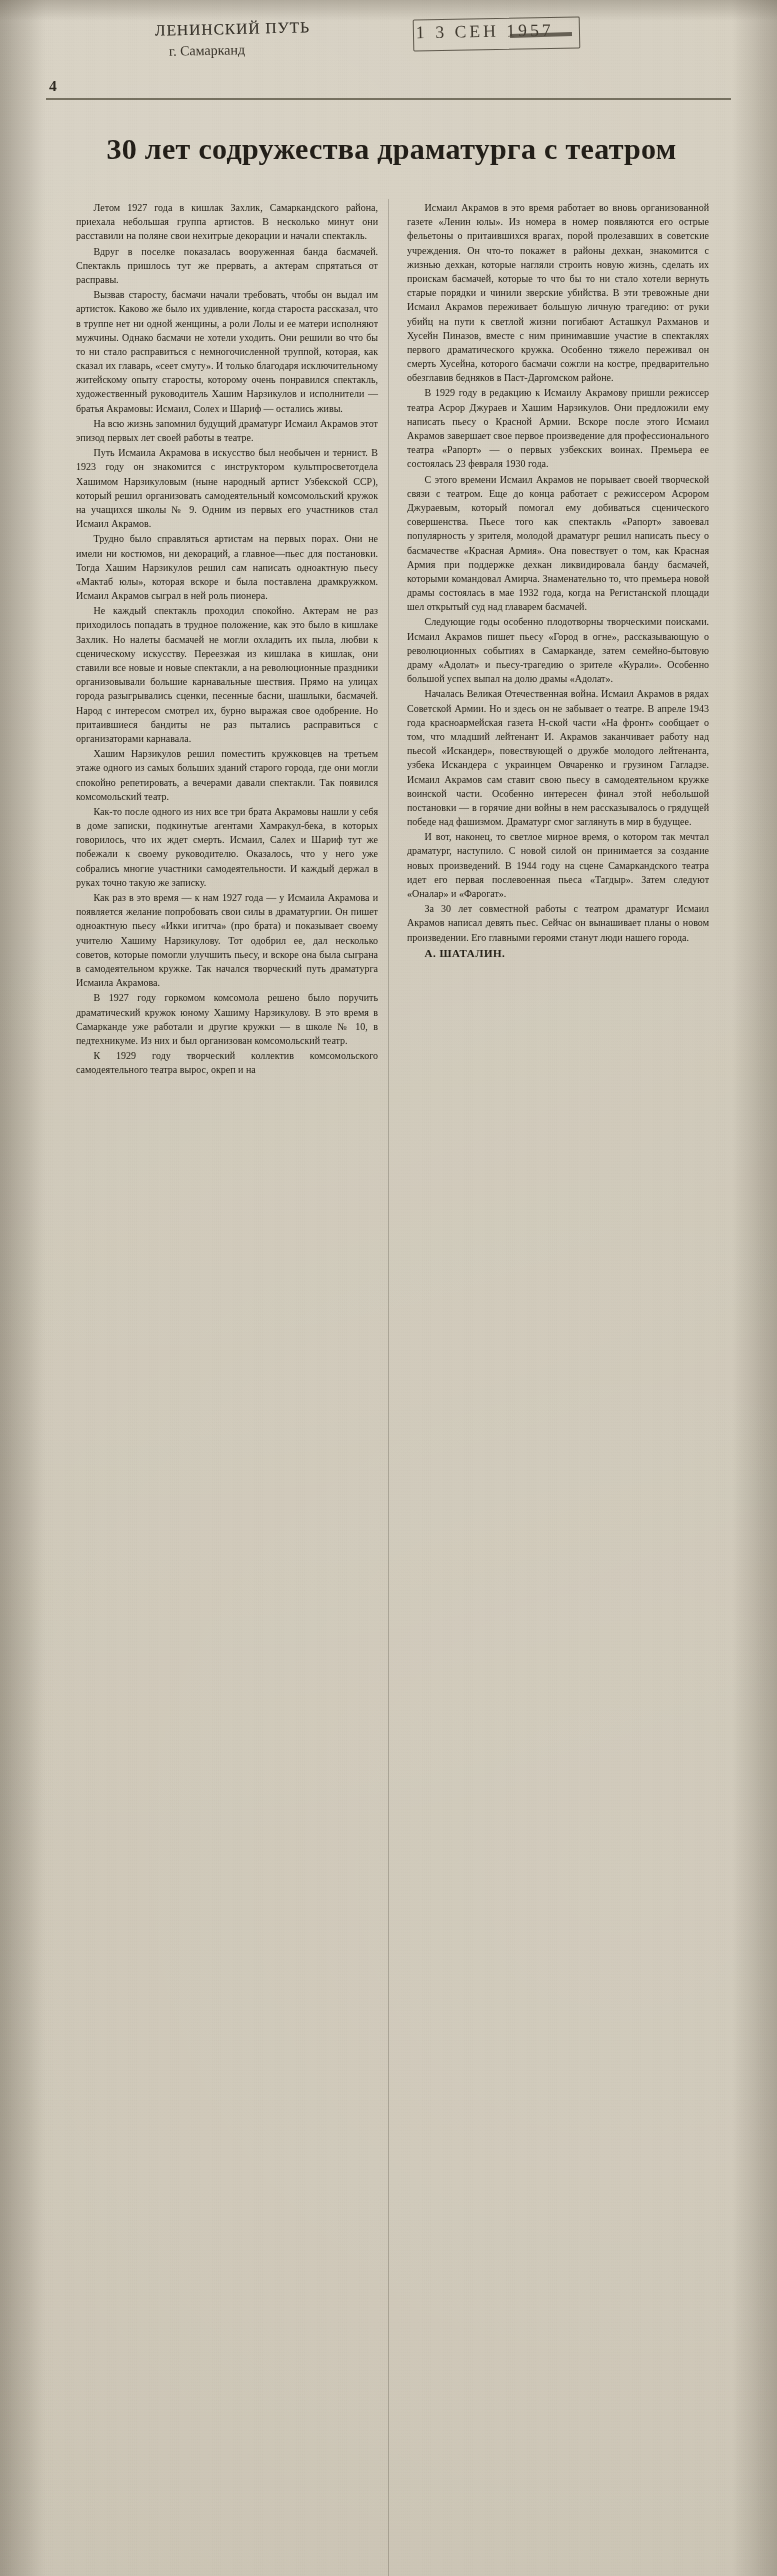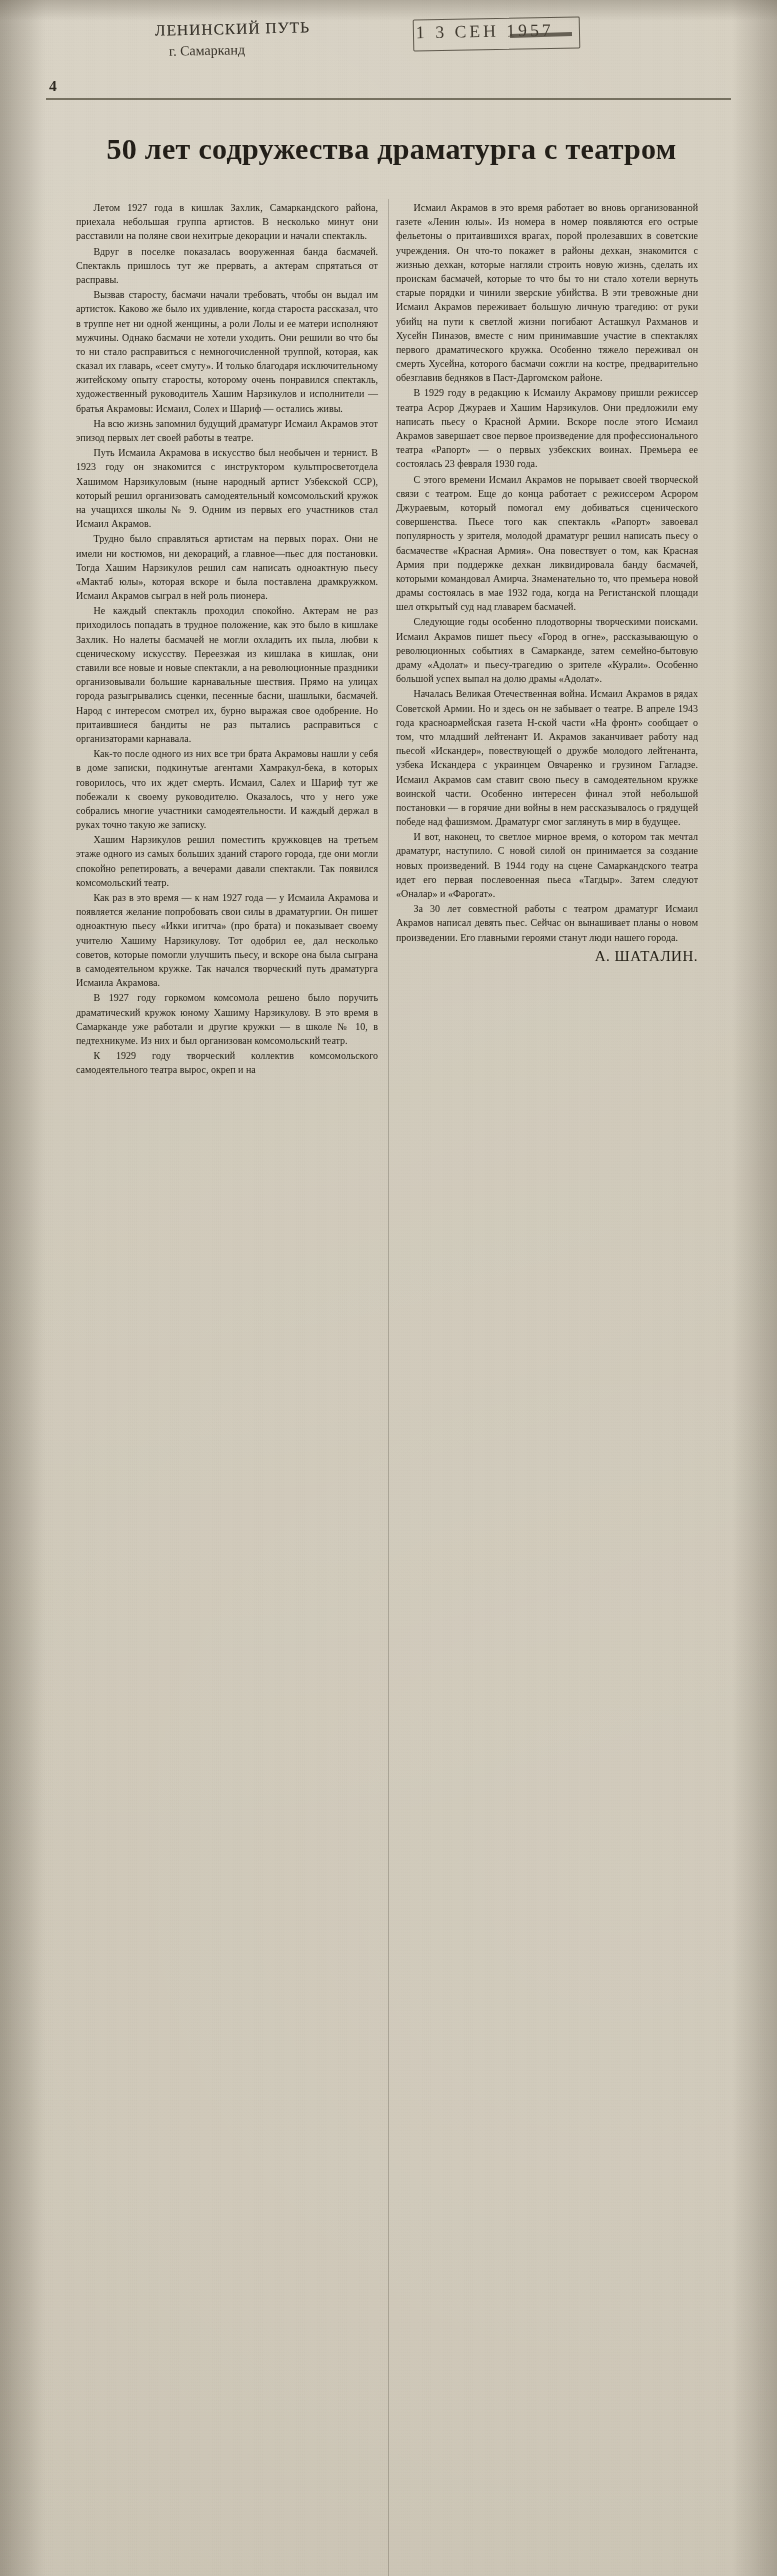--- a/index.html
+++ b/index.html
@@ -116,40 +116,40 @@
     line-height: 1.22;
     color: #231f19;
     letter-spacing: 0.3px;
   }
   .columns {
     position: absolute;
     left: 76px;
     top: 201px;
     width: 634px;
     display: flex;
-    gap: 18px;
+    gap: 29px;
   }
   .col {
     width: 302px;
     font-size: 10px;
     line-height: 1.42;
     color: #272319;
     text-align: justify;
     text-justify: inter-word;
     hyphens: auto;
   }
   .col p {
     margin: 0 0 1px 0;
     text-indent: 17.5px;
   }
   .signature {
     margin-top: 8.2px;
-    text-align: right;
-    font-weight: normal;
-    font-size: 15px;
+    text-align: left;
+    font-weight: bold;
+    font-size: 11px;
     letter-spacing: 0.5px;
     text-indent: 0;
   }
   .vrule {
     position: absolute;
     left: 388px;
     top: 199px;
     width: 1px;
     height: 2865px;
     background: rgba(60,55,42,0.25);
@@ -182,35 +182,35 @@
     <div class="paper-name">ЛЕНИНСКИЙ ПУТЬ</div>
     <div class="paper-city">г. Самарканд</div>
     <div class="stamp"></div>
     <div class="stamp-text">1 3 СЕН 1957</div>
     <div class="stamp-strike"></div>
   </div>
 
   <div class="page-number">4</div>
   <div class="rule-top"></div>
 
-  <h1 class="headline">50 лет содружества драматурга с театром</h1>
+  <h1 class="headline">30 лет содружества драматурга с театром</h1>
 
   <div class="vrule"></div>
 
   <div class="columns">
     <div class="col" id="col-left">
         <p>Летом 1927 года в кишлак Захлик, Самаркандского района, приехала небольшая группа артистов. В несколько минут они расставили на поляне свои нехитрые декорации и начали спектакль.</p>
         <p>Вдруг в поселке показалась вооруженная банда басмачей. Спектакль пришлось тут же прервать, а актерам спрятаться от расправы.</p>
         <p>Вызвав старосту, басмачи начали требовать, чтобы он выдал им артисток. Каково же было их удивление, когда староста рассказал, что в труппе нет ни одной женщины, а роли Лолы и ее матери исполняют мужчины. Однако басмачи не хотели уходить. Они решили во что бы то ни стало расправиться с немногочисленной труппой, которая, как сказал их главарь, «сеет смуту». И только благодаря исключительному житейскому опыту старосты, которому очень понравился спектакль, художественный руководитель Хашим Нарзикулов и исполнители — братья Акрамовы: Исмаил, Солех и Шариф — остались живы.</p>
         <p>На всю жизнь запомнил будущий драматург Исмаил Акрамов этот эпизод первых лет своей работы в театре.</p>
         <p>Путь Исмаила Акрамова в искусство был необычен и тернист. В 1923 году он знакомится с инструктором культпросветотдела Хашимом Нарзикуловым (ныне народный артист Узбекской ССР), который решил организовать самодеятельный комсомольский кружок на учащихся школы № 9. Одним из первых его участников стал Исмаил Акрамов.</p>
         <p>Трудно было справляться артистам на первых порах. Они не имели ни костюмов, ни декораций, а главное—пьес для постановки. Тогда Хашим Нарзикулов решил сам написать одноактную пьесу «Мактаб юлы», которая вскоре и была поставлена драмкружком. Исмаил Акрамов сыграл в ней роль пионера.</p>
         <p>Не каждый спектакль проходил спокойно. Актерам не раз приходилось попадать в трудное положение, как это было в кишлаке Захлик. Но налеты басмачей не могли охладить их пыла, любви к сценическому искусству. Переезжая из кишлака в кишлак, они ставили все новые и новые спектакли, а на революционные праздники организовывали большие карнавальные шествия. Прямо на улицах города разыгрывались сценки, песенные басни, шашлыки, басмачей. Народ с интересом смотрел их, бурно выражая свое одобрение. Но притаившиеся бандиты не раз пытались расправиться с организаторами карнавала.</p>
+        <p>Хашим Нарзикулов решил поместить кружковцев на третьем этаже одного из самых больших зданий старого города, где они могли спокойно репетировать, а вечерами давали спектакли. Так появился комсомольский театр.</p>
         <p>Как-то после одного из них все три брата Акрамовы нашли у себя в доме записки, подкинутые агентами Хамракул-бека, в которых говорилось, что их ждет смерть. Исмаил, Салех и Шариф тут же побежали к своему руководителю. Оказалось, что у него уже собрались многие участники самодеятельности. И каждый держал в руках точно такую же записку.</p>
-        <p>Хашим Нарзикулов решил поместить кружковцев на третьем этаже одного из самых больших зданий старого города, где они могли спокойно репетировать, а вечерами давали спектакли. Так появился комсомольский театр.</p>
         <p>Как раз в это время — к нам 1927 года — у Исмаила Акрамова и появляется желание попробовать свои силы в драматургии. Он пишет одноактную пьесу «Икки игитча» (про брата) и показывает своему учителю Хашиму Нарзикулову. Тот одобрил ее, дал несколько советов, которые помогли улучшить пьесу, и вскоре она была сыграна в самодеятельном кружке. Так начался творческий путь драматурга Исмаила Акрамова.</p>
         <p>В 1927 году горкомом комсомола решено было поручить драматический кружок юному Хашиму Нарзикулову. В это время в Самарканде уже работали и другие кружки — в школе № 10, в педтехникуме. Из них и был организован комсомольский театр.</p>
         <p>К 1929 году творческий коллектив комсомольского самодеятельного театра вырос, окреп и на</p>
       </div>
     <div class="col" id="col-right">
         <p>Исмаил Акрамов в это время работает во вновь организованной газете «Ленин юлы». Из номера в номер появляются его острые фельетоны о притаившихся врагах, порой пролезавших в советские учреждения. Он что-то покажет в районы дехкан, знакомится с жизнью дехкан, которые нагляли строить новую жизнь, сделать их проискам басмачей, которые то что бы то ни стало хотели вернуть старые порядки и чинили зверские убийства. В эти тревожные дни Исмаил Акрамов переживает большую личную трагедию: от руки убийц на пути к светлой жизни погибают Асташкул Рахманов и Хусейн Пиназов, вместе с ним принимавшие участие в спектаклях первого драматического кружка. Особенно тяжело переживал он смерть Хусейна, которого басмачи сожгли на костре, предварительно обезглавив бедняков в Паст-Даргомском районе.</p>
         <p>В 1929 году в редакцию к Исмаилу Акрамову пришли режиссер театра Асрор Джураев и Хашим Нарзикулов. Они предложили ему написать пьесу о Красной Армии. Вскоре после этого Исмаил Акрамов завершает свое первое произведение для профессионального театра «Рапорт» — о первых узбекских воинах. Премьера ее состоялась 23 февраля 1930 года.</p>
         <p>С этого времени Исмаил Акрамов не порывает своей творческой связи с театром. Еще до конца работает с режиссером Асрором Джураевым, который помогал ему добиваться сценического совершенства. Пьесе того как спектакль «Рапорт» завоевал популярность у зрителя, молодой драматург решил написать пьесу о басмачестве «Красная Армия». Она повествует о том, как Красная Армия при поддержке дехкан ликвидировала банду басмачей, которыми командовал Амирча. Знаменательно то, что премьера новой драмы состоялась в мае 1932 года, когда на Регистанской площади шел открытый суд над главарем басмачей.</p>
         <p>Следующие годы особенно плодотворны творческими поисками. Исмаил Акрамов пишет пьесу «Город в огне», рассказывающую о революционных событиях в Самарканде, затем семейно-бытовую драму «Адолат» и пьесу-трагедию о зрителе «Курали». Особенно большой успех выпал на долю драмы «Адолат».</p>
         <p>Началась Великая Отечественная война. Исмаил Акрамов в рядах Советской Армии. Но и здесь он не забывает о театре. В апреле 1943 года красноармейская газета Н-ской части «На фронт» сообщает о том, что младший лейтенант И. Акрамов заканчивает работу над пьесой «Искандер», повествующей о дружбе молодого лейтенанта, узбека Искандера с украинцем Овчаренко и грузином Гагладзе. Исмаил Акрамов сам ставит свою пьесу в самодеятельном кружке воинской части. Особенно интересен финал этой небольшой постановки — в горячие дни войны в нем рассказывалось о грядущей победе над фашизмом. Драматург смог заглянуть в мир в будущее.</p>

